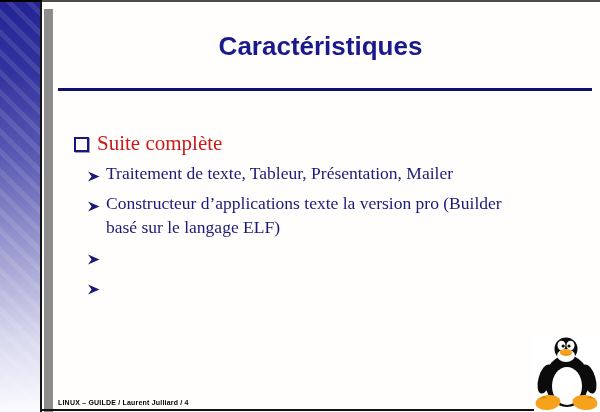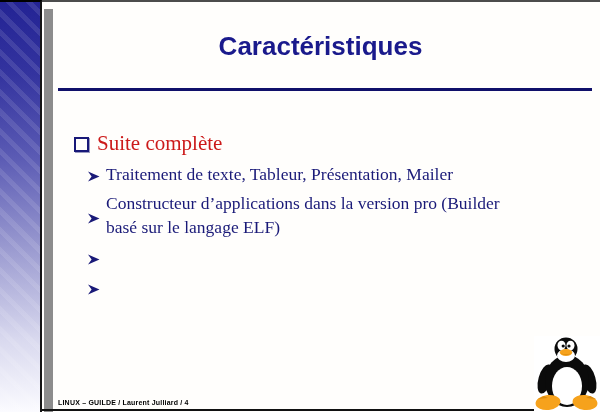--- a/index.html
+++ b/index.html
@@ -28,21 +28,21 @@
   .rule{position:absolute;left:58px;top:88px;width:534px;height:3px;background:#10106a;z-index:5;}
   
   .main-bullet{position:absolute;left:74px;top:131px;display:flex;align-items:flex-start;z-index:5;}
   .square-bullet{
     width:11px;height:11px;border:2.5px solid #181878;margin-top:6px;margin-right:8px;
     background:#fffefc;box-shadow:1px 1px 0 #9a9ac0;flex:0 0 auto;
   }
   .main-bullet-label{font-size:21px;color:#cc1a1a;line-height:24px;}
   
   .subs{position:absolute;left:88px;top:161px;width:505px;z-index:5;}
-  .sub{display:flex;align-items:center;margin-bottom:5px;color:#1a1a78;}
+  .sub{display:flex;align-items:flex-start;margin-bottom:5px;color:#1a1a78;}
   .sub .arrow{flex:0 0 12px;margin-top:7px;margin-right:6px;}
   .sub .text{font-size:17.5px;line-height:24px;white-space:pre;}
   
   .footer{
     position:absolute;left:58px;top:399px;z-index:5;color:#000;
     font-family:"Liberation Sans",sans-serif;font-size:7px;font-weight:bold;letter-spacing:0.2px;
   }
   
   .tux{position:absolute;right:0px;bottom:0px;width:66px;height:76px;z-index:6;}
 </style>
@@ -71,21 +71,21 @@
           </svg>
       </span>
       <span class="text">Traitement de texte, Tableur, Présentation, Mailer</span>
     </div>
     <div class="sub">
       <span class="arrow">
         <svg width="12" height="11" viewBox="0 0 12 11">
             <polygon points="0,0.5 11.5,5.5 0,10.5 3.6,5.5" fill="#1a1a78"></polygon>
           </svg>
       </span>
-      <span class="text">Constructeur d’applications dans la version pro (Builder
+      <span class="text">Constructeur d’applications texte la version pro (Builder
 basé sur le langage ELF)</span>
     </div>
     <div class="sub">
       <span class="arrow">
         <svg width="12" height="11" viewBox="0 0 12 11">
             <polygon points="0,0.5 11.5,5.5 0,10.5 3.6,5.5" fill="#1a1a78"></polygon>
           </svg>
       </span>
     </div>
     <div class="sub">

